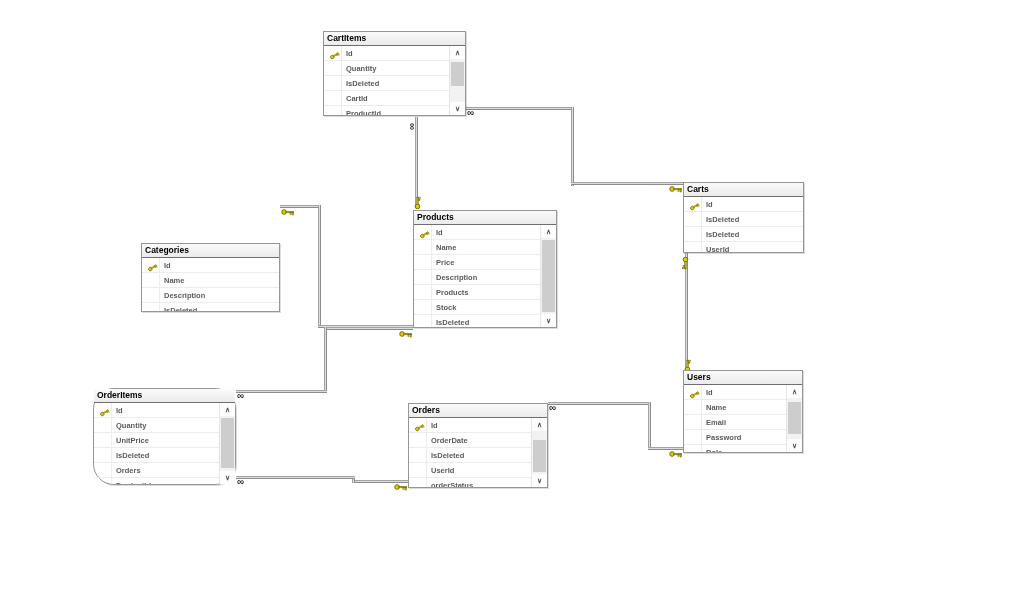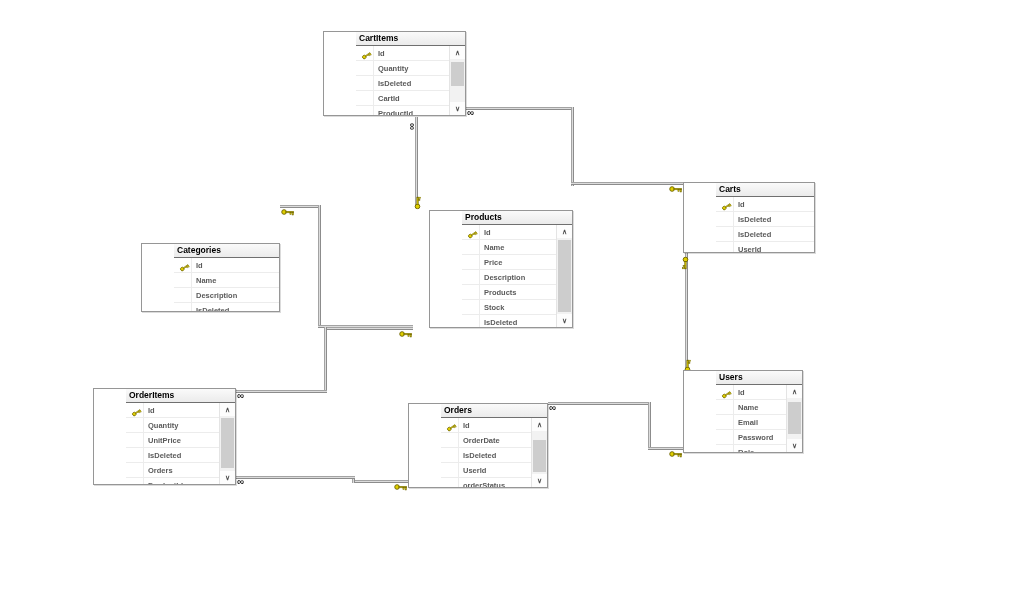--- a/index.html
+++ b/index.html
@@ -3,21 +3,21 @@
 <meta charset="utf-8">
 <style>
   html,body{margin:0;padding:0;background:#fff;}
   .canvas{
     position:relative;width:1024px;height:591px;background:#ffffff;
     overflow:hidden;font-family:"Liberation Sans",sans-serif;
   }
   
   .tbl{
     position:absolute;background:#fff;border:1px solid #969696;
-    box-shadow:1px 1px 0 rgba(0,0,0,0.14);box-sizing:border-box;padding-left:32px;
+    box-shadow:1px 1px 0 rgba(0,0,0,0.14);box-sizing:border-box;
   }
   .tbl-h{
     height:13px;line-height:13px;padding-left:3px;
     background:linear-gradient(#fafafa,#ebebeb);
     border-bottom:1px solid #6f6f6f;
     font-size:8.5px;font-weight:bold;color:#000;white-space:nowrap;overflow:hidden;
   }
   .tbl-b{position:relative;overflow:hidden;height:calc(100% - 14px);}
   .rows{position:absolute;left:0;top:0;right:0;}
   .tbl.has-sb .rows{right:15px;}
@@ -190,21 +190,21 @@
             <span class="kc"></span>
             <span class="cn">Description</span>
           </div>
           <div class="row">
             <span class="kc"></span>
             <span class="cn">IsDeleted</span>
           </div>
         </div>
       </div>
     </div>
-    <div class="tbl has-sb" style="left: 413px; top: 210px; width: 144px; height: 118px; margin-left: 16px;">
+    <div class="tbl has-sb" style="left: 413px; top: 210px; width: 144px; height: 118px;">
       <div class="tbl-h"><span>Products</span></div>
       <div class="tbl-b">
         <div class="rows">
           <div class="row">
             <span class="kc">
               <span class="pkicon"><svg width="10" height="6" viewBox="0 0 14 8">
                   <circle cx="3.3" cy="4" r="2.5" fill="#e0cf00" stroke="#6e6400" stroke-width="1"></circle>
                   <rect x="5.2" y="3.3" width="8.2" height="1.5" fill="#e0cf00" stroke="#6e6400" stroke-width="0.7"></rect>
                   <rect x="9.6" y="4.6" width="1.3" height="2" fill="#e0cf00" stroke="#6e6400" stroke-width="0.6"></rect>
                   <rect x="12" y="4.6" width="1.3" height="2.6" fill="#e0cf00" stroke="#6e6400" stroke-width="0.6"></rect>
@@ -237,21 +237,21 @@
             <span class="cn">IsDeleted</span>
           </div>
         </div>
         <div class="sb">
           <div class="sb-btn up">∧</div>
           <div class="sb-thumb" style="top: 15px; height: 72px;"></div>
           <div class="sb-btn down">∨</div>
         </div>
       </div>
     </div>
-    <div class="tbl" style="left: 683px; top: 182px; width: 132px; height: 71px;">
+    <div class="tbl" style="left: 683px; top: 182px; width: 121px; height: 71px;">
       <div class="tbl-h"><span>Carts</span></div>
       <div class="tbl-b">
         <div class="rows">
           <div class="row">
             <span class="kc">
               <span class="pkicon"><svg width="10" height="6" viewBox="0 0 14 8">
                   <circle cx="3.3" cy="4" r="2.5" fill="#e0cf00" stroke="#6e6400" stroke-width="1"></circle>
                   <rect x="5.2" y="3.3" width="8.2" height="1.5" fill="#e0cf00" stroke="#6e6400" stroke-width="0.7"></rect>
                   <rect x="9.6" y="4.6" width="1.3" height="2" fill="#e0cf00" stroke="#6e6400" stroke-width="0.6"></rect>
                   <rect x="12" y="4.6" width="1.3" height="2.6" fill="#e0cf00" stroke="#6e6400" stroke-width="0.6"></rect>
@@ -267,21 +267,21 @@
             <span class="kc"></span>
             <span class="cn">IsDeleted</span>
           </div>
           <div class="row">
             <span class="kc"></span>
             <span class="cn">UserId</span>
           </div>
         </div>
       </div>
     </div>
-    <div class="tbl has-sb" style="left: 93px; top: 388px; width: 143px; height: 97px;">
+    <div class="tbl has-sb" style="left: 93px; top: 388px; width: 143px; height: 97px; border-radius: 21px;">
       <div class="tbl-h"><span>OrderItems</span></div>
       <div class="tbl-b">
         <div class="rows">
           <div class="row">
             <span class="kc">
               <span class="pkicon"><svg width="10" height="6" viewBox="0 0 14 8">
                   <circle cx="3.3" cy="4" r="2.5" fill="#e0cf00" stroke="#6e6400" stroke-width="1"></circle>
                   <rect x="5.2" y="3.3" width="8.2" height="1.5" fill="#e0cf00" stroke="#6e6400" stroke-width="0.7"></rect>
                   <rect x="9.6" y="4.6" width="1.3" height="2" fill="#e0cf00" stroke="#6e6400" stroke-width="0.6"></rect>
                   <rect x="12" y="4.6" width="1.3" height="2.6" fill="#e0cf00" stroke="#6e6400" stroke-width="0.6"></rect>

